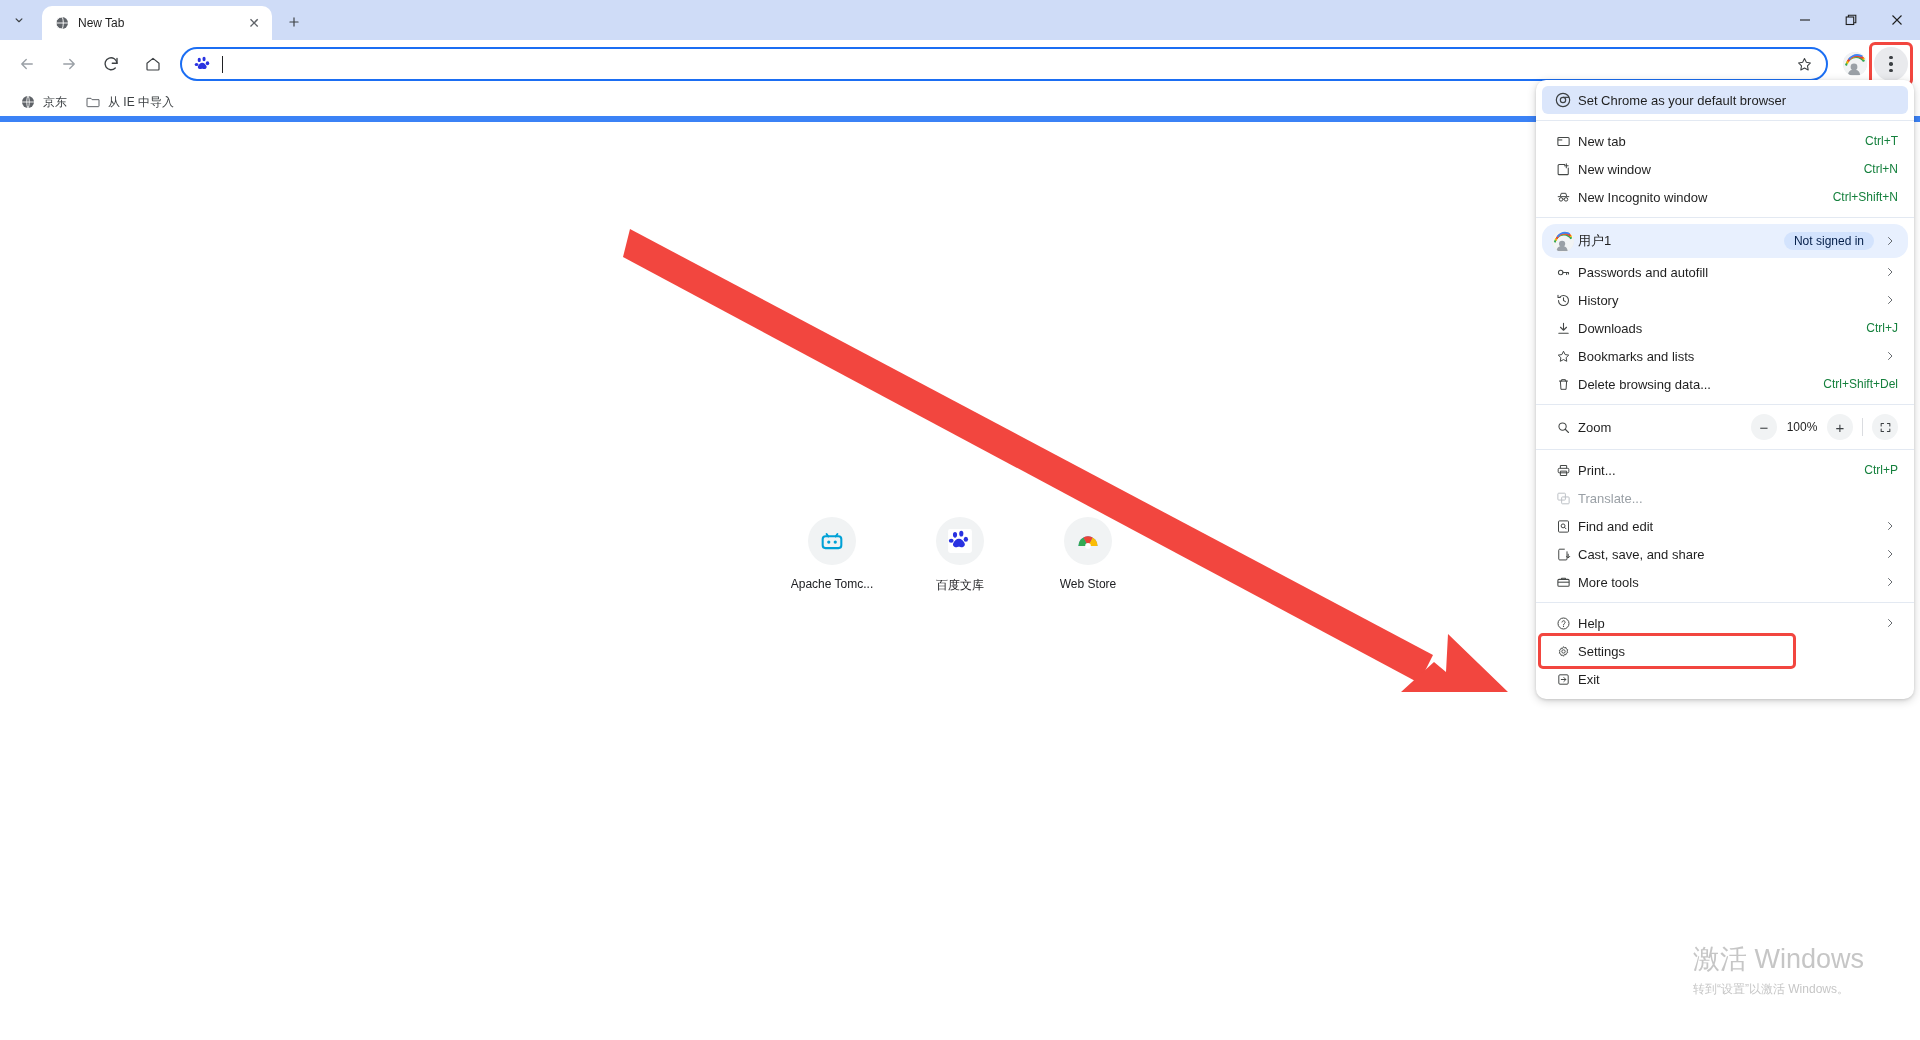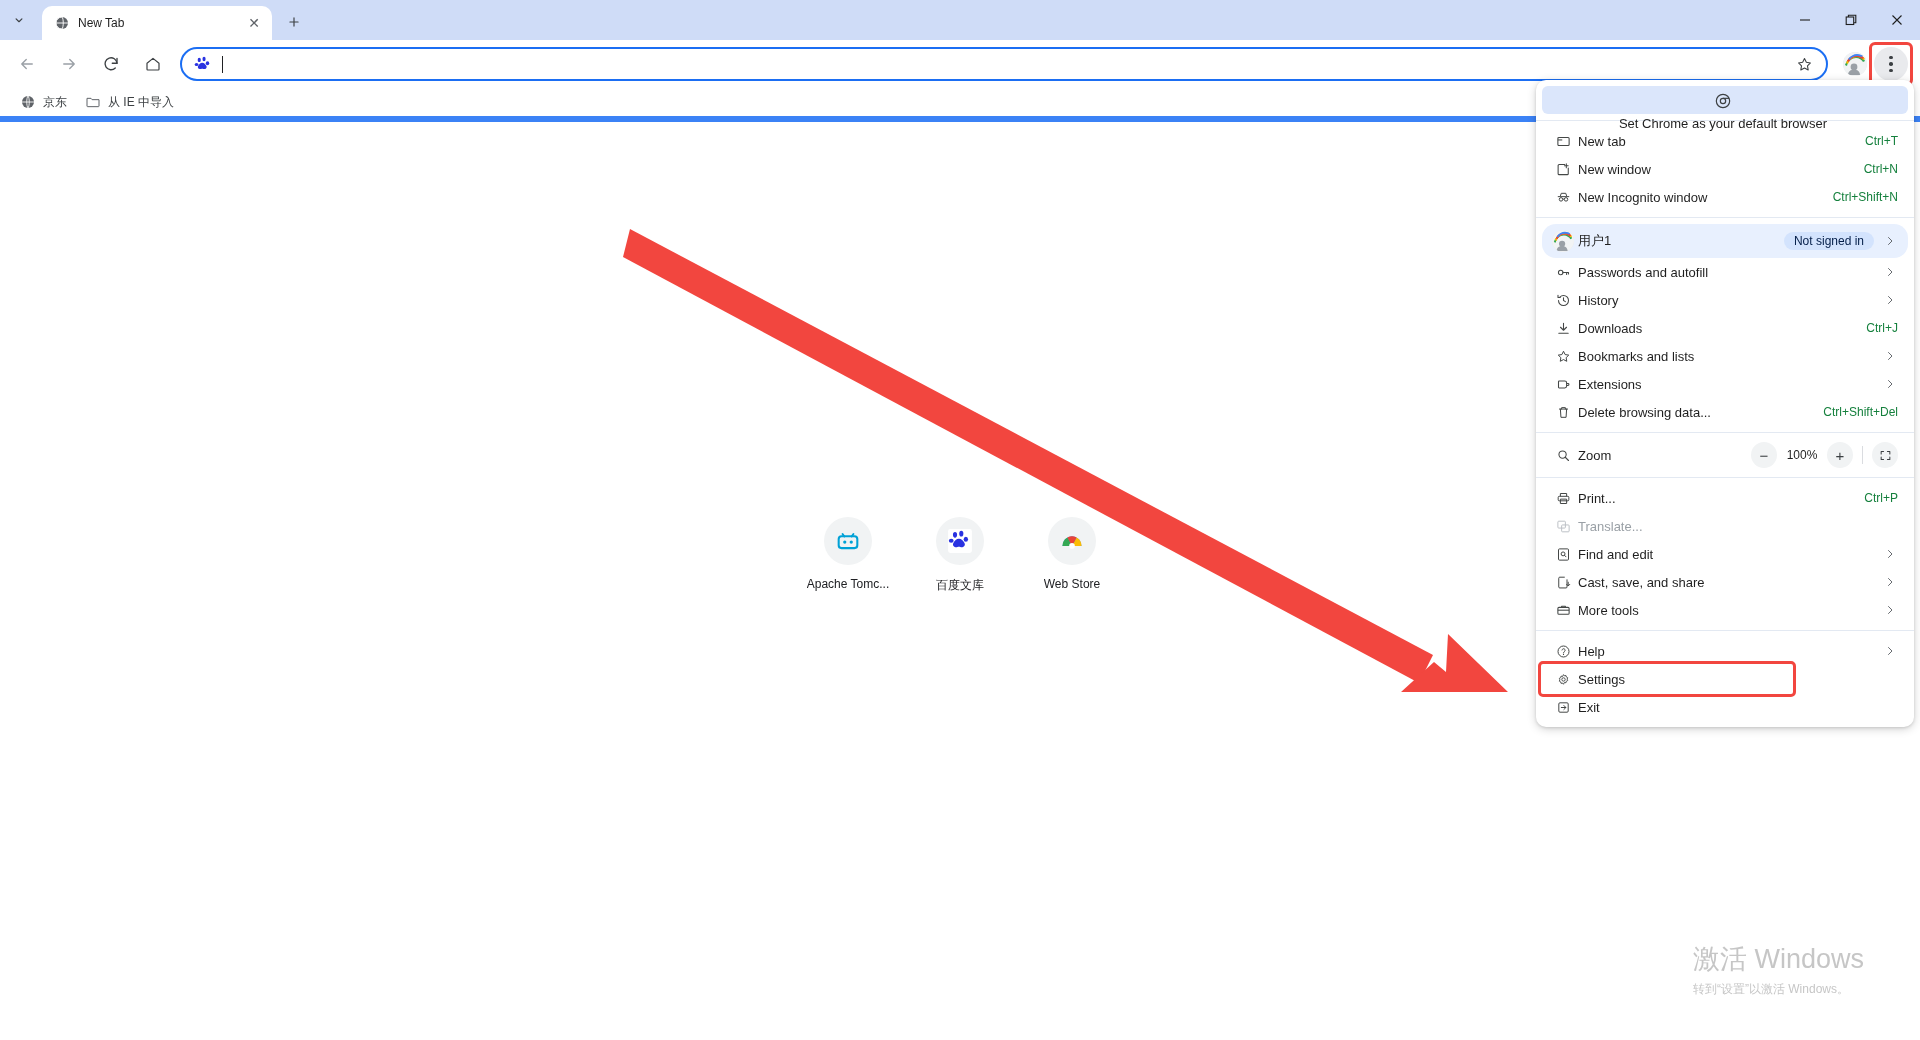--- a/index.html
+++ b/index.html
@@ -115,21 +115,21 @@
   .bm-ico { width:16px; height:16px; margin-right:7px; flex:0 0 16px; }
   .bm-label { font-size:12px; color:#3c4043; white-space:nowrap; }
 
   
   .page {
     position:absolute; left:0; top:122px; width:1920px; height:918px;
     background:#ffffff; overflow:hidden;
   }
   .shortcuts {
     position:absolute; left:0; right:0; top:395px;
-    display:flex; justify-content:center; gap:0;
+    display:flex; justify-content:center; gap:16px;
   }
   .shortcut {
     width:112px; display:flex; flex-direction:column; align-items:center;
   }
   .sc-tile {
     width:48px; height:48px; border-radius:50%; background:#f1f3f4;
     display:flex; align-items:center; justify-content:center;
   }
   .sc-label {
     margin-top:12px; font-size:12px; color:#202124; text-align:center;
@@ -161,21 +161,21 @@
     position:relative;
   }
   .mrow.tall { height:32px; }
   .mrow .mi {
     width:30px; flex:0 0 30px; display:flex; align-items:center; justify-content:center;
     color:#444746;
   }
   .mrow .mlabel { flex:1; font-size:13px; color:#1f1f1f; white-space:nowrap; }
   .mrow .maccel { font-size:12px; color:#15803d; margin-left:10px; white-space:nowrap; }
   .mrow .mchev { width:16px; margin-left:8px; color:#5f6368; display:flex; justify-content:center; }
-  .mrow.highlight { background:#dbe6fb;flex-direction:column; }
+  .mrow.highlight { background:#dbe6fb; }
   .mrow.profile { background:#e8f0fe; height:34px;border-radius:14px; }
   .mrow.disabled .mlabel { color:#9aa0a6; }
   .mrow.disabled .mi { color:#bdc1c6; }
   .msep { height:1px; background:#e3e9f2; margin:6px 0; }
   .chip {
     background:#d3e3fd; color:#041e49; font-size:12px;
     border-radius:10px; padding:2px 10px; margin-left:auto; white-space:nowrap;
   }
   .zoomctl { display:flex; align-items:center; margin-left:auto; gap:4px; }
   .zbtn {
@@ -502,34 +502,20 @@
         </svg>
       </span>
       <span class="mlabel">Bookmarks and lists</span>
       <span class="mchev">
         <svg width="12" height="12" viewBox="0 0 24 24">
             <path d="M9 5l7 7-7 7" fill="none" stroke="#5f6368" stroke-width="1.9" stroke-linecap="round" stroke-linejoin="round"></path>
           </svg>
       </span>
     </div>
 
-    <div class="mrow">
-      <span class="mi">
-        <svg width="15" height="15" viewBox="0 0 24 24">
-          <path d="M5 6.5h9a3 3 0 013 3v5a3 3 0 01-3 3H5a1 1 0 01-1-1v-9a1 1 0 011-1z" fill="none" stroke="#444746" stroke-width="1.7" stroke-linejoin="round"></path>
-          <path d="M17 10.5h2.2a1.5 1.5 0 010 3H17" fill="none" stroke="#444746" stroke-width="1.7"></path>
-        </svg>
-      </span>
-      <span class="mlabel">Extensions</span>
-      <span class="mchev">
-        <svg width="12" height="12" viewBox="0 0 24 24">
-            <path d="M9 5l7 7-7 7" fill="none" stroke="#5f6368" stroke-width="1.9" stroke-linecap="round" stroke-linejoin="round"></path>
-          </svg>
-      </span>
-    </div>
 
     <div class="mrow">
       <span class="mi">
         <svg width="15" height="15" viewBox="0 0 24 24">
           <path d="M5.5 6.5h13M9 6.5V4.2h6V6.5M7 6.5l.9 13.2h8.2L17 6.5" fill="none" stroke="#444746" stroke-width="1.6" stroke-linecap="round" stroke-linejoin="round"></path>
         </svg>
       </span>
       <span class="mlabel">Delete browsing data...</span>
       <span class="maccel">Ctrl+Shift+Del</span>
     </div>

